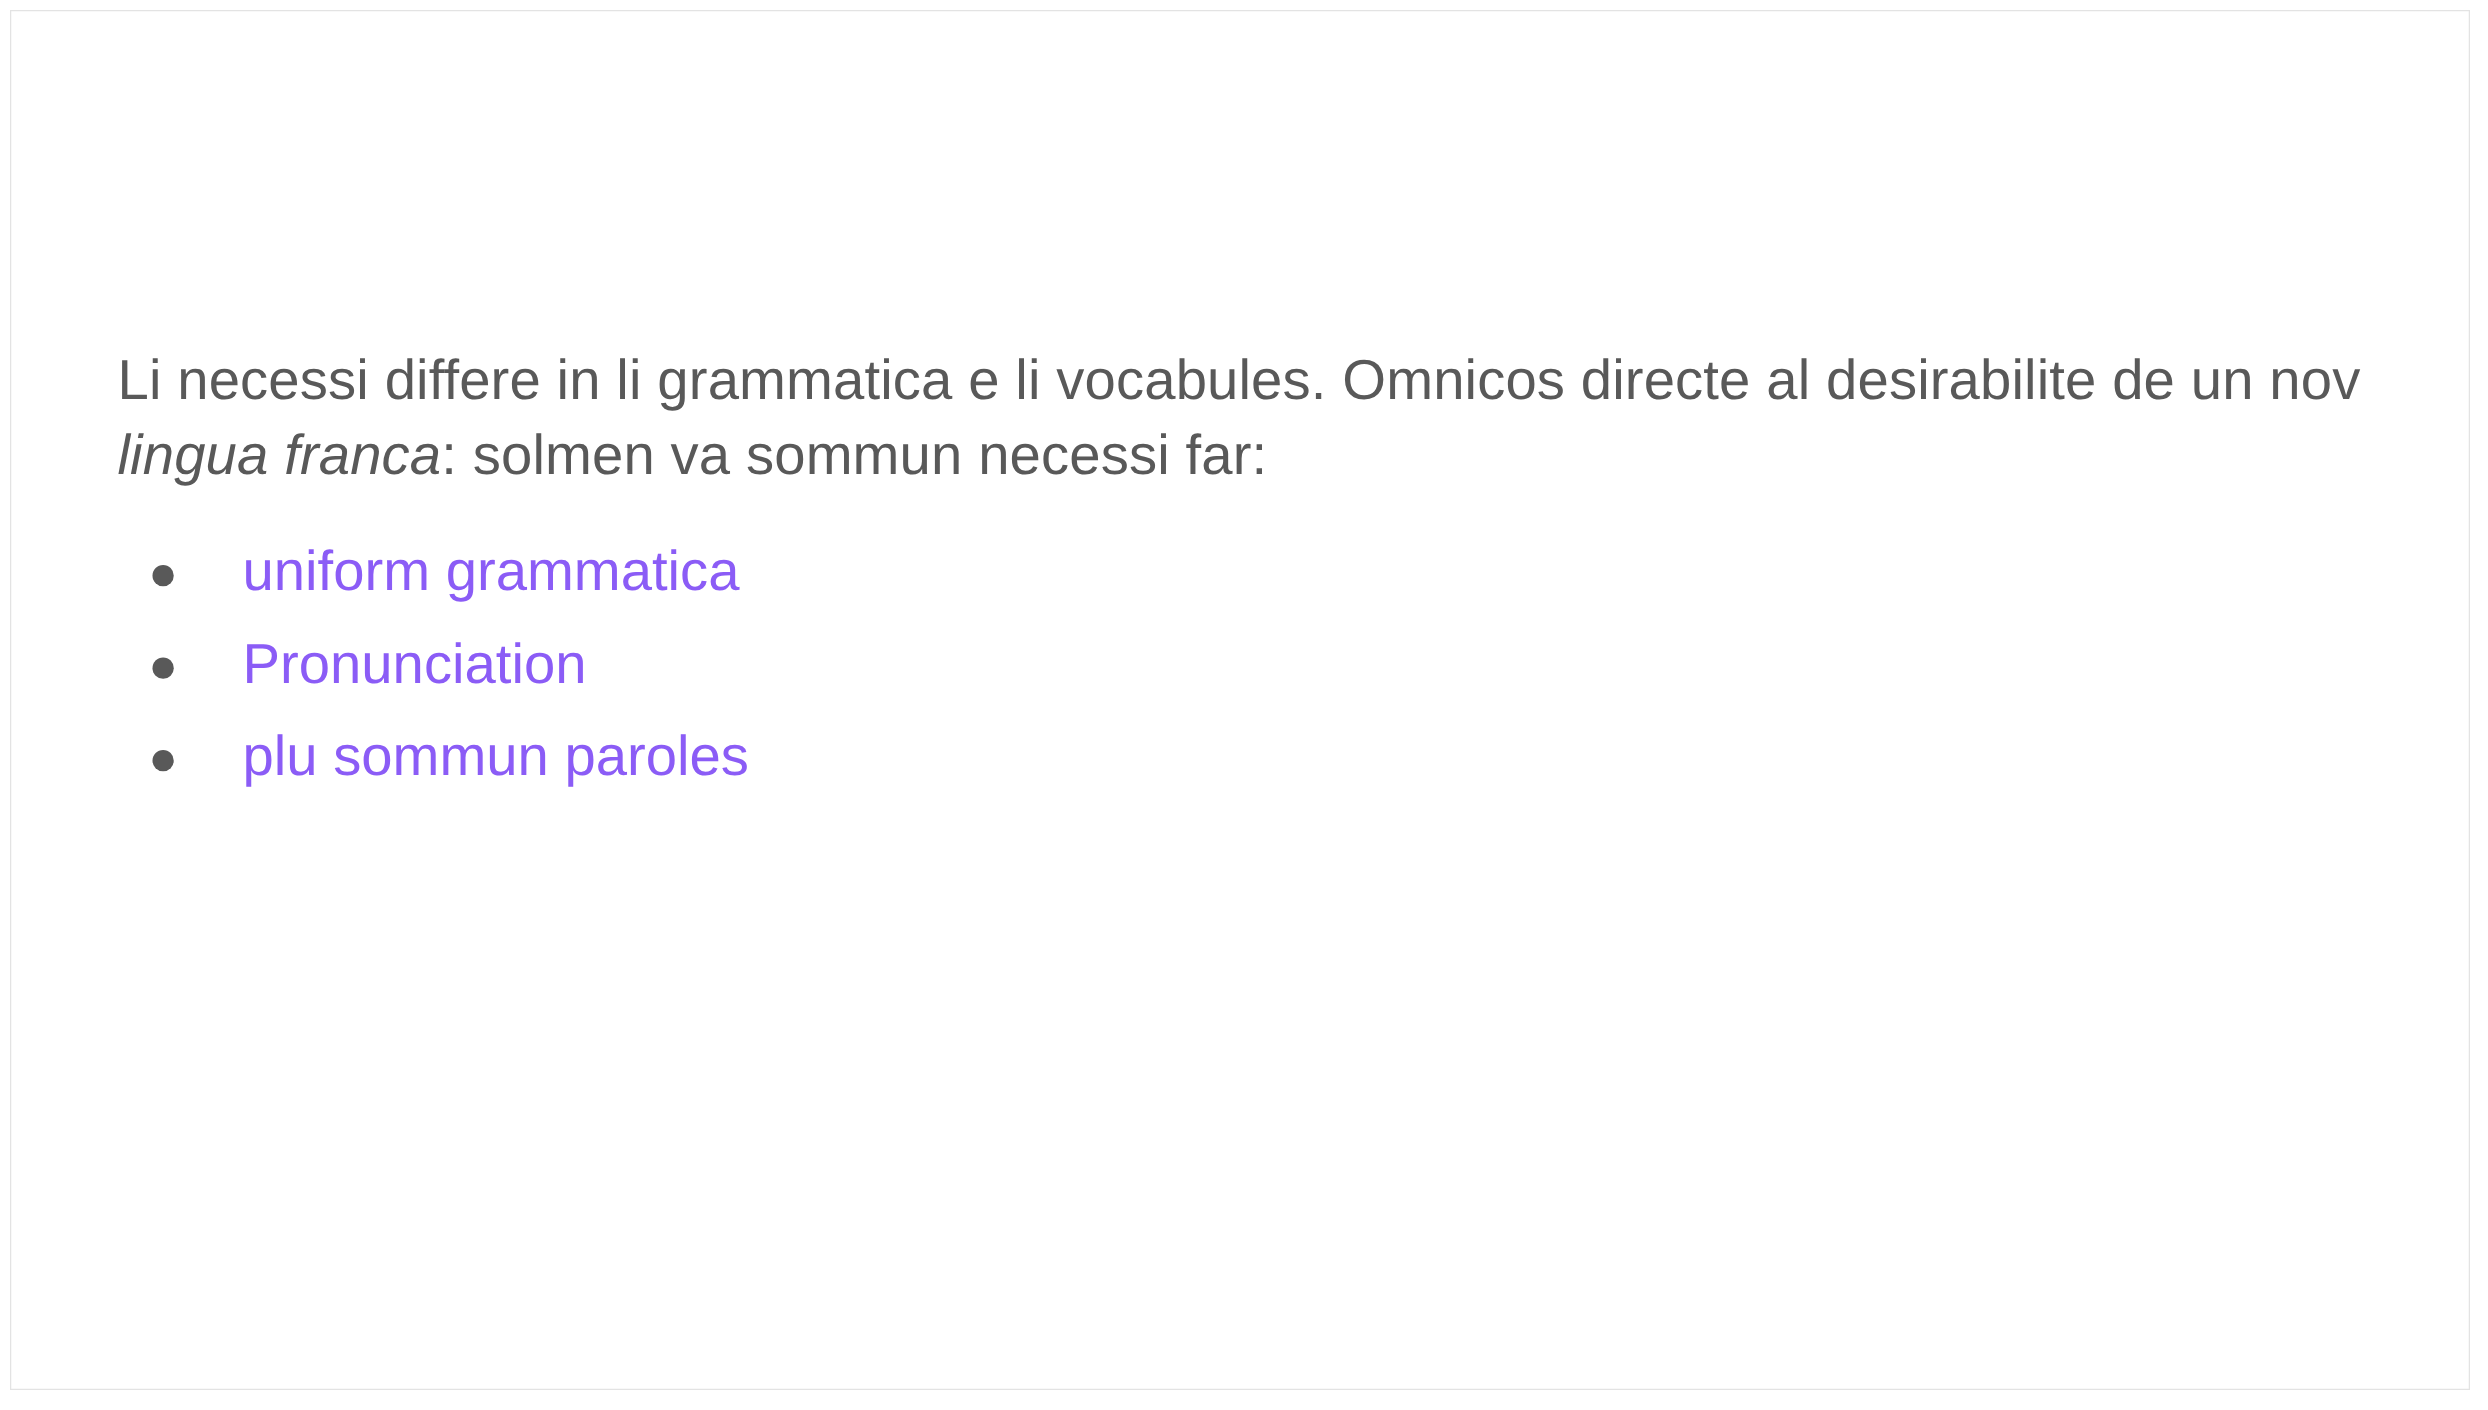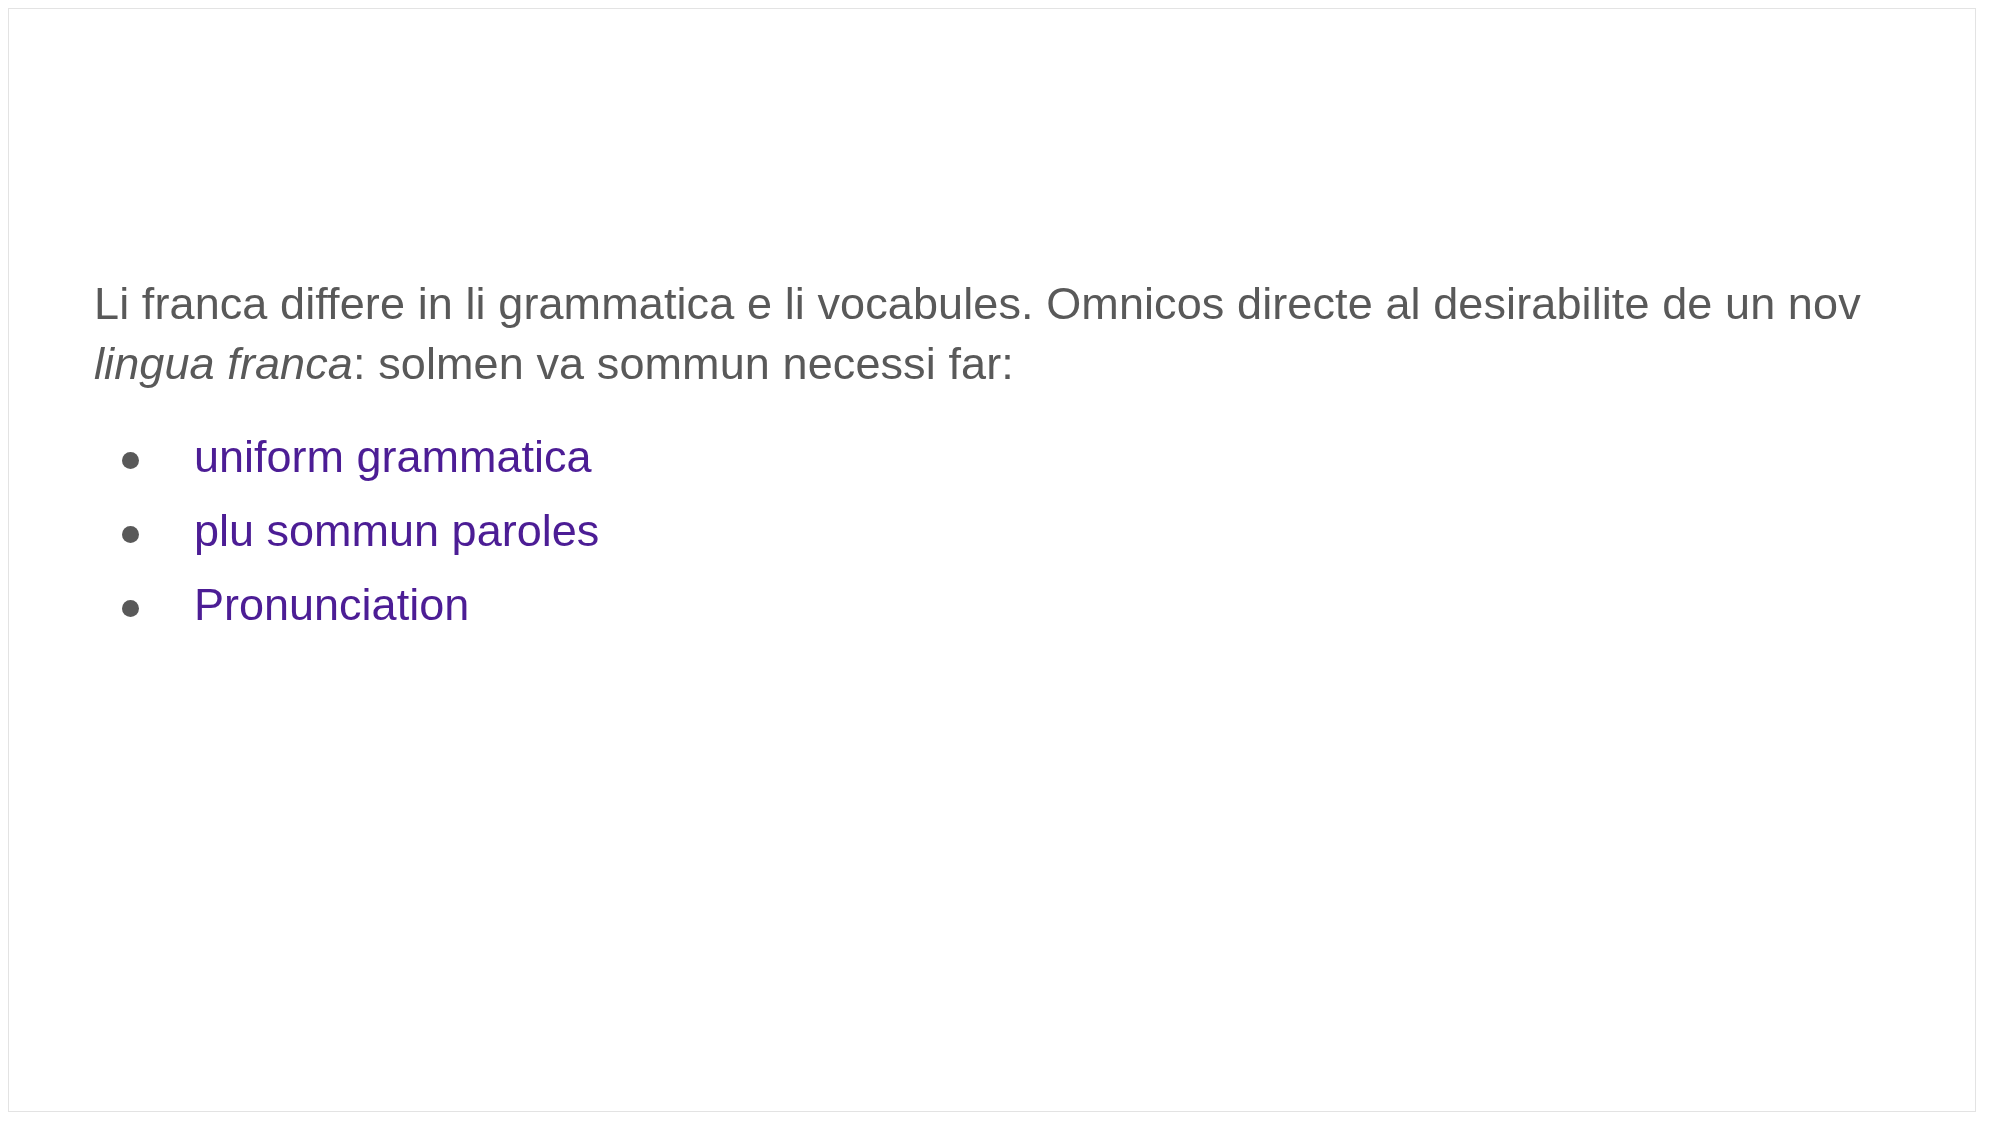--- a/index.html
+++ b/index.html
@@ -41,21 +41,21 @@
   .para em {
     font-style: italic;
   }
   .bullet-list {
     list-style: none;
     margin: 40px 0 0 0;
     padding: 0;
   }
   .bullet-item {
     position: relative;
-    color: #4c1d95;
+    color: #8b5cf6;
     font-size: 45px;
     line-height: 1.0;
     padding: 0 0 0 100px;
     margin: 0 0 29px 0;
   }
   .bullet-dot {
     position: absolute;
     left: 28px;
     top: 18px;
     width: 17px;
@@ -66,32 +66,32 @@
   .closing {
     margin-top: 52px;
   }
 </style>
 </head>
 <body>
 
 <div class="slide-frame">
   <div class="content">
 
-    <p class="para"><span>Li franca differe in li grammatica e li vocabules. Omnicos directe al desirabilite de un nov </span><em>lingua franca</em><span>: solmen va sommun necessi far:</span></p>
+    <p class="para"><span>Li necessi differe in li grammatica e li vocabules. Omnicos directe al desirabilite de un nov </span><em>lingua franca</em><span>: solmen va sommun necessi far:</span></p>
 
     <ul class="bullet-list">
       <li class="bullet-item">
         <span class="bullet-dot"></span>
         <span>uniform grammatica</span>
       </li>
       <li class="bullet-item">
         <span class="bullet-dot"></span>
-        <span>plu sommun paroles</span>
+        <span>Pronunciation</span>
       </li>
       <li class="bullet-item">
         <span class="bullet-dot"></span>
-        <span>Pronunciation</span>
+        <span>plu sommun paroles</span>
       </li>
     </ul>
 
 
   </div>
 </div>
 
 </body></html>

